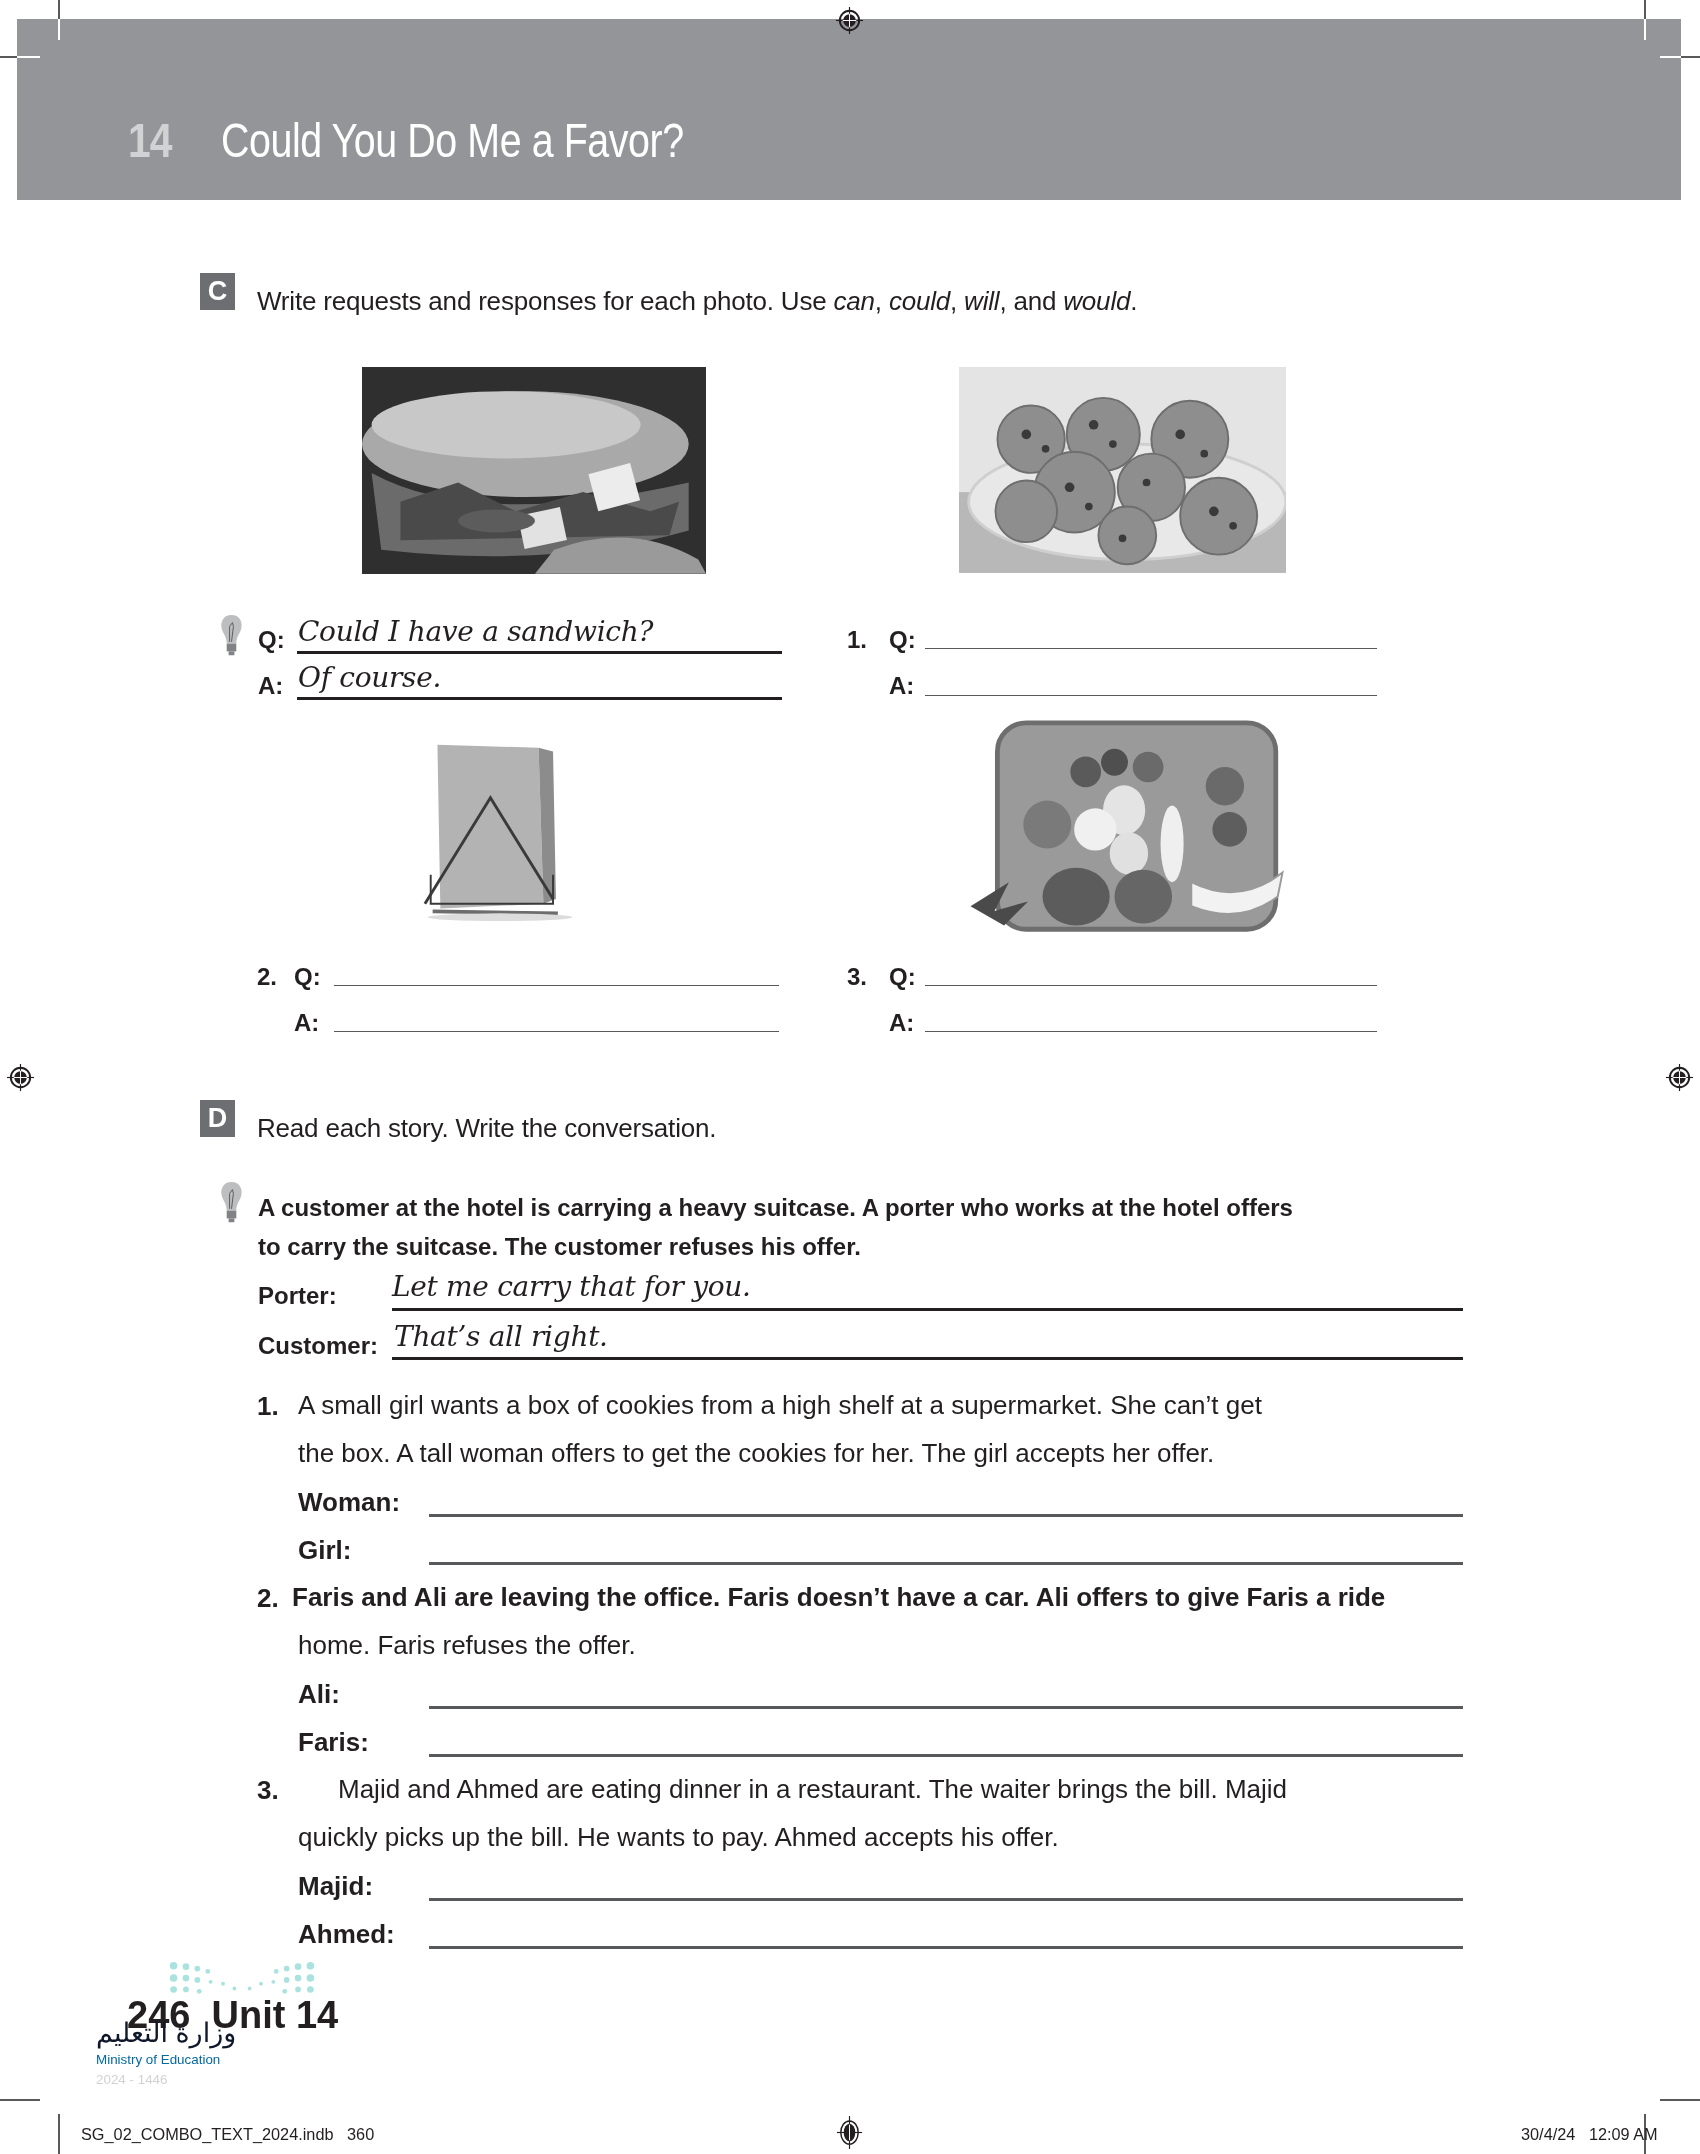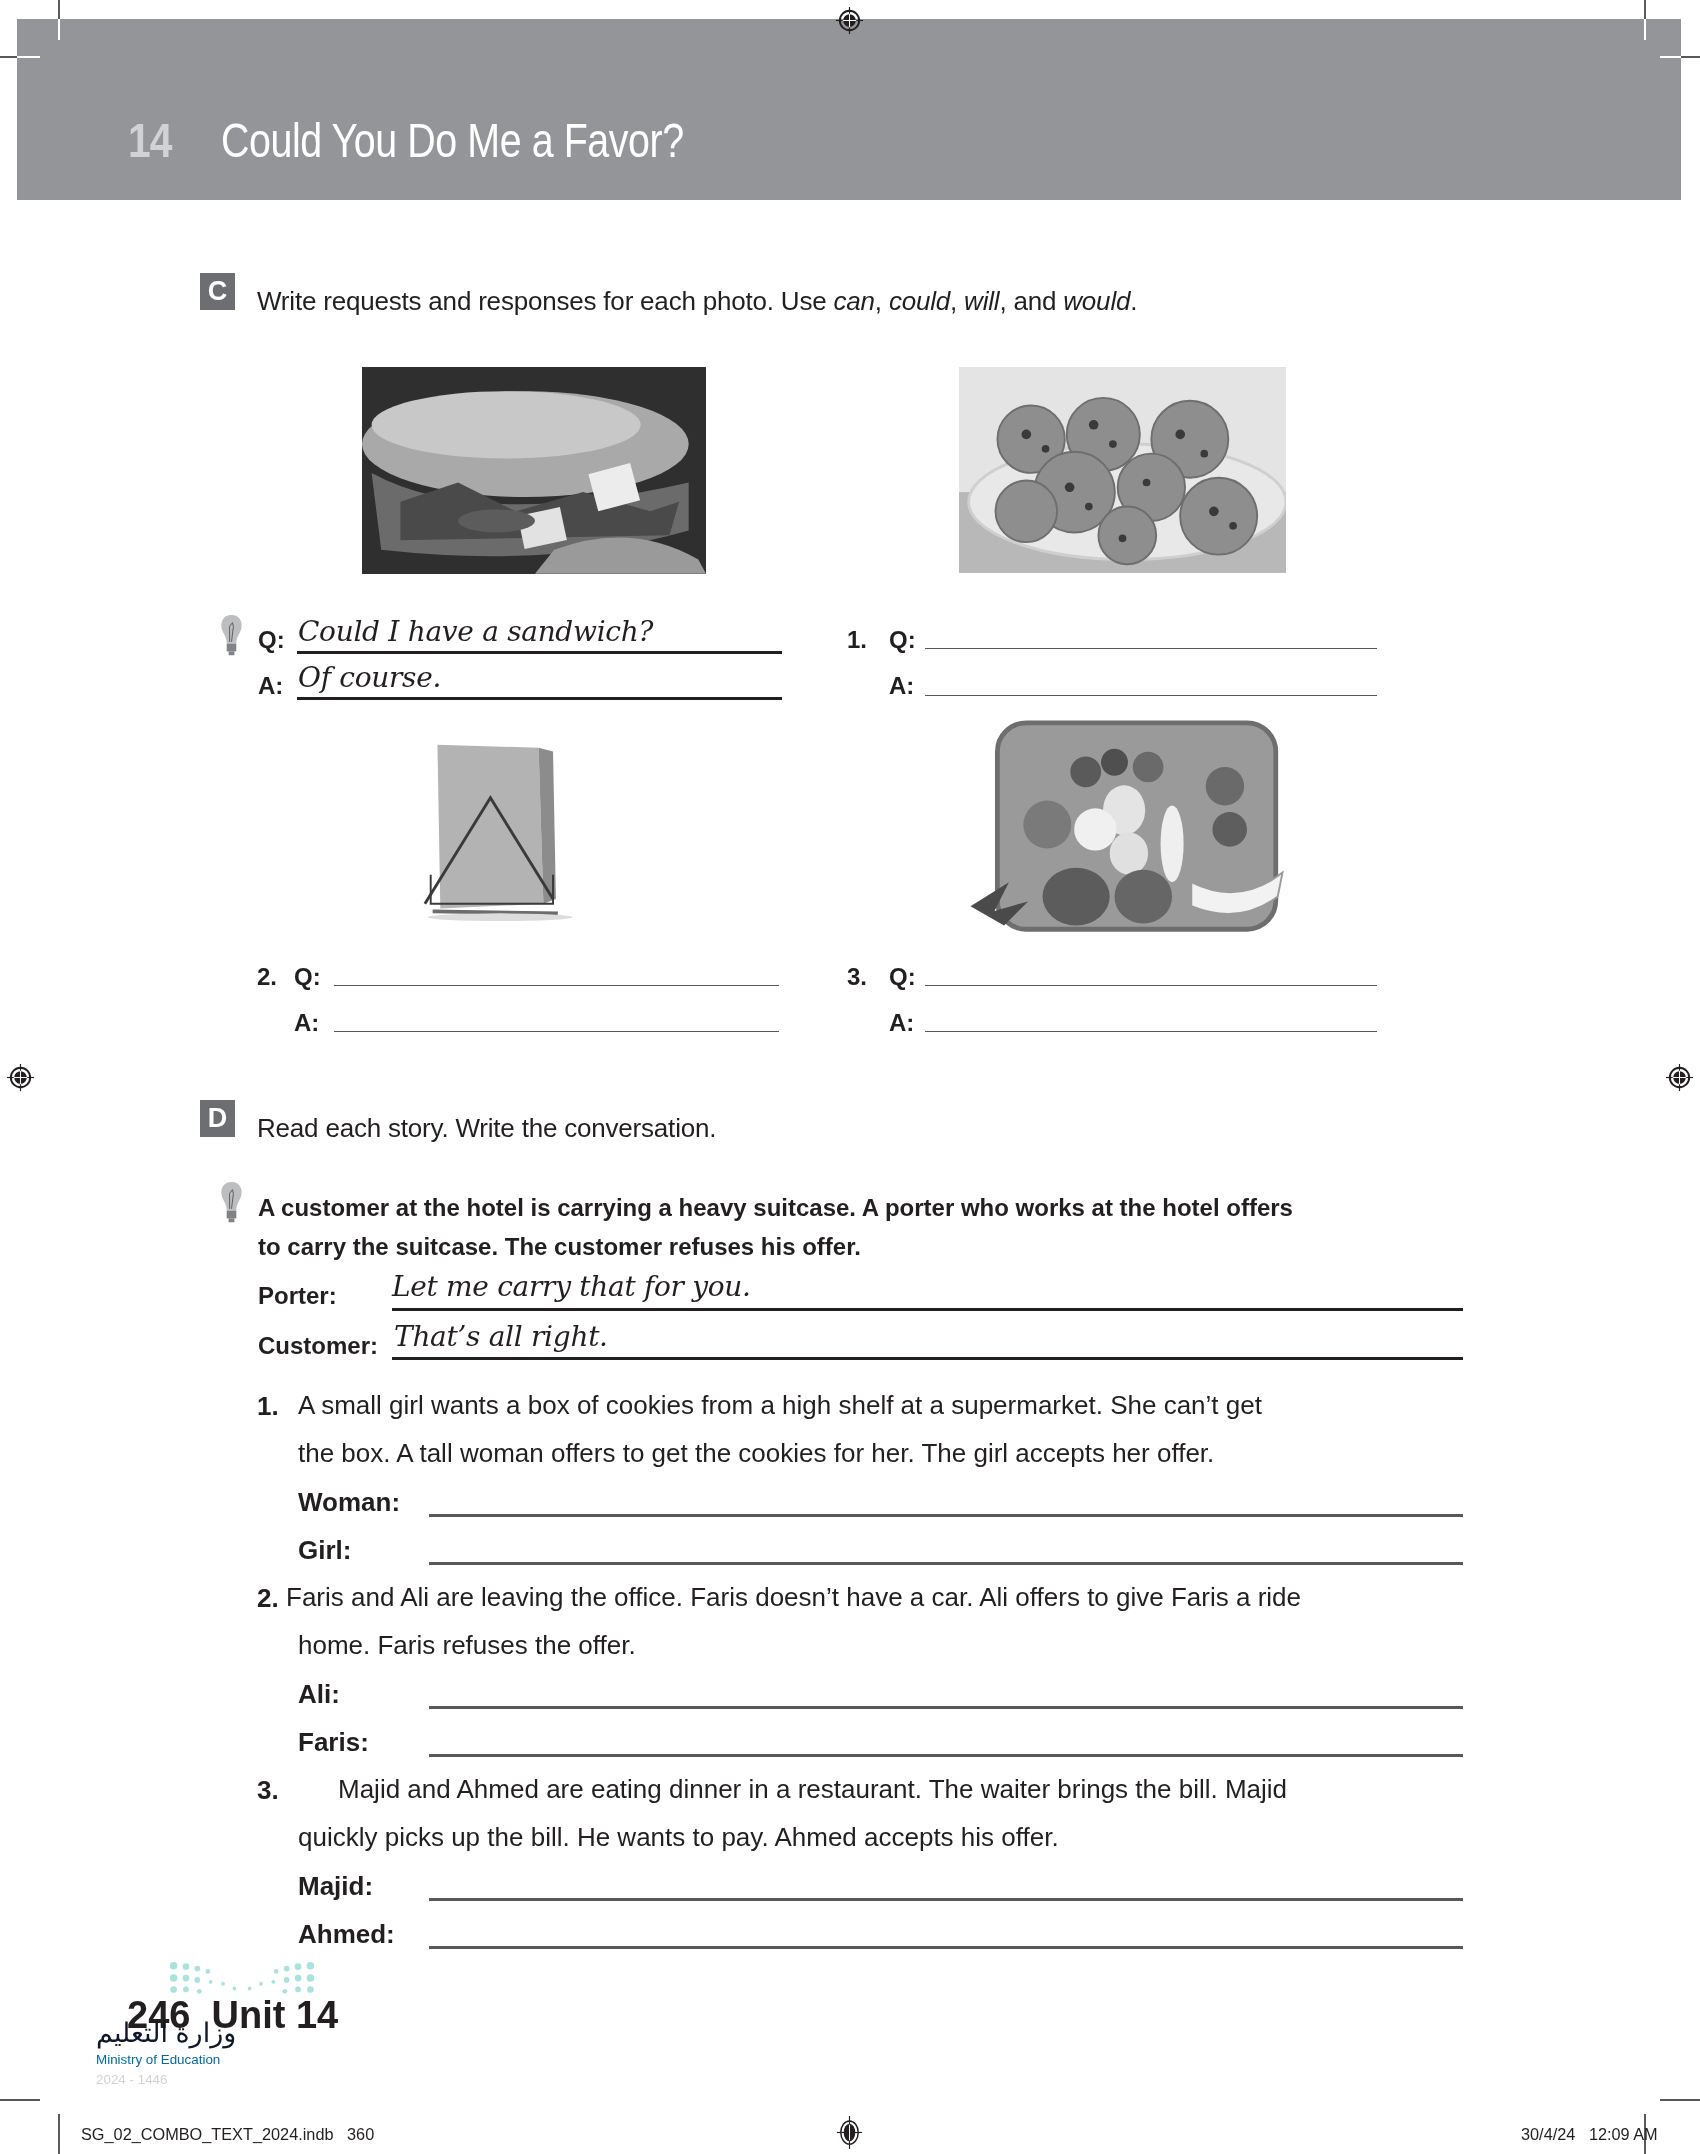--- a/index.html
+++ b/index.html
@@ -215,21 +215,21 @@
 
 <div class="abs num" style="left:257px;top:1391px;">1.</div>
 <div class="abs story" style="left:298px;top:1381px;">A small girl wants a box of cookies from a high shelf at a supermarket. She can’t get</div>
 <div class="abs story" style="left:298px;top:1429px;">the box. A tall woman offers to get the cookies for her. The girl accepts her offer.</div>
 <div class="abs speaker" style="left:298px;top:1487px;">Woman:</div>
 <div class="abs line-mid" style="left:429px;top:1514px;width:1034px;"></div>
 <div class="abs speaker" style="left:298px;top:1535px;">Girl:</div>
 <div class="abs line-mid" style="left:429px;top:1562px;width:1034px;"></div>
 
 <div class="abs num" style="left:257px;top:1583px;">2.</div>
-<div class="abs story" style="left:286px;top:1573px;">Faris and Ali are leaving the office. Faris doesn’t have a car. Ali offers to give Faris a ride</div>
+<div class="abs story" style="left:292px;top:1573px;font-weight:bold;">Faris and Ali are leaving the office. Faris doesn’t have a car. Ali offers to give Faris a ride</div>
 <div class="abs story" style="left:298px;top:1621px;">home. Faris refuses the offer.</div>
 <div class="abs speaker" style="left:298px;top:1679px;">Ali:</div>
 <div class="abs line-mid" style="left:429px;top:1706px;width:1034px;"></div>
 <div class="abs speaker" style="left:298px;top:1727px;">Faris:</div>
 <div class="abs line-mid" style="left:429px;top:1754px;width:1034px;"></div>
 
 <div class="abs num" style="left:257px;top:1775px;">3.</div>
 <div class="abs story" style="left:298px;top:1765px;margin-left:40px;">Majid and Ahmed are eating dinner in a restaurant. The waiter brings the bill. Majid</div>
 <div class="abs story" style="left:298px;top:1813px;">quickly picks up the bill. He wants to pay. Ahmed accepts his offer.</div>
 <div class="abs speaker" style="left:298px;top:1871px;">Majid:</div>

